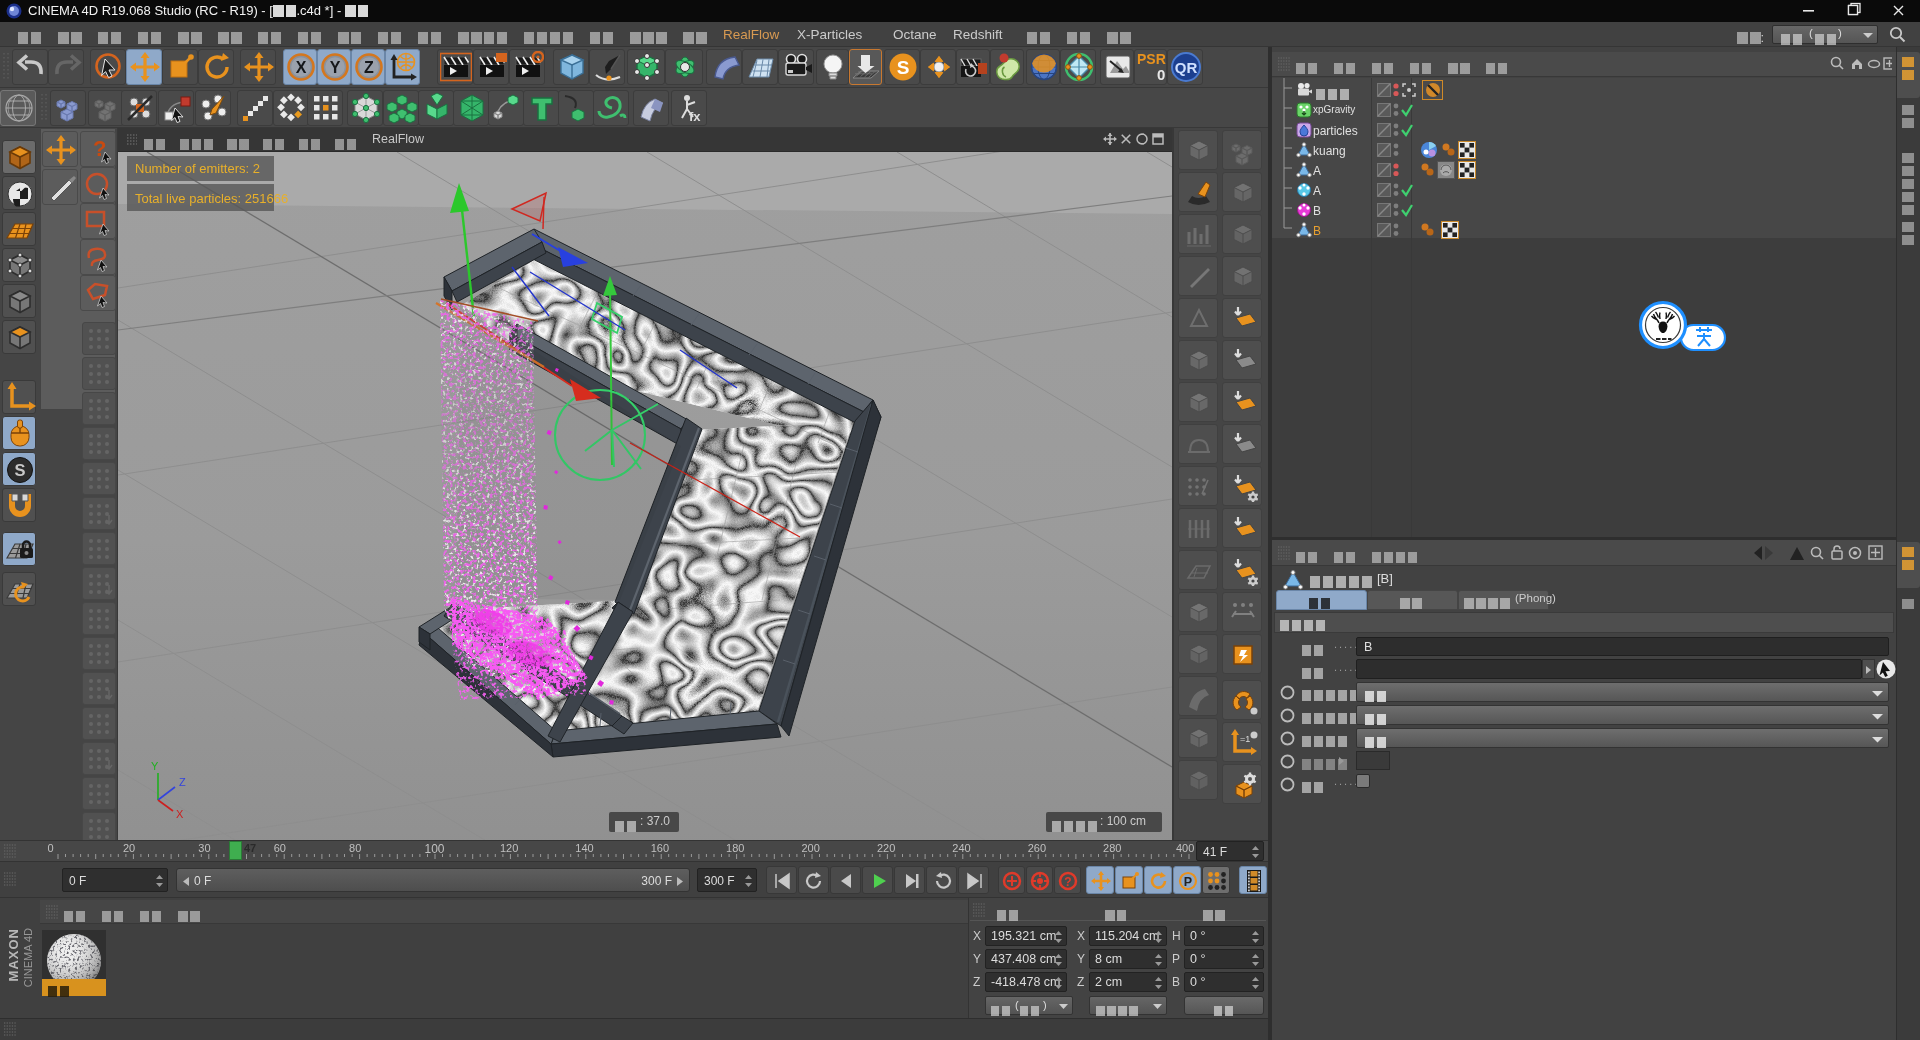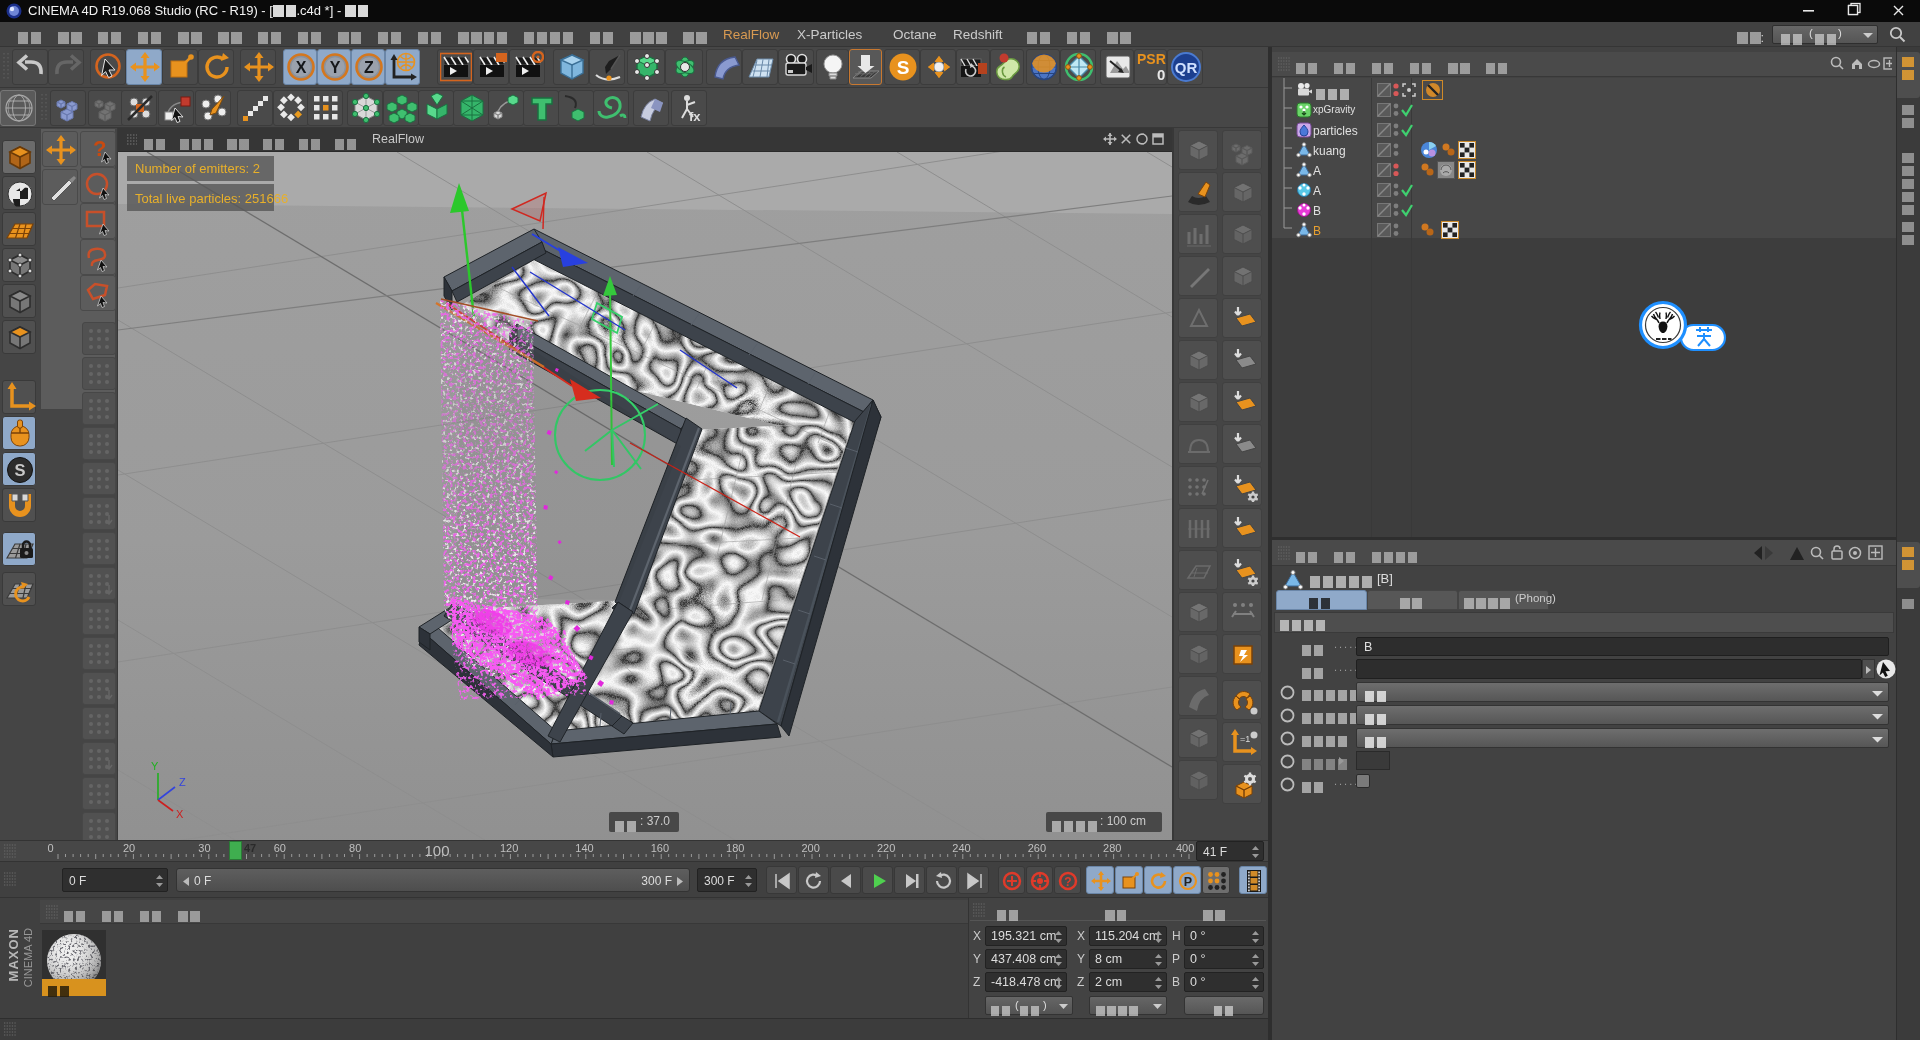--- a/index.html
+++ b/index.html
@@ -1826,21 +1826,21 @@
       <rect x="1121.9" y="0" width="1" height="3" fill="#9a9a9a"></rect>
       <rect x="1129.4" y="0" width="1" height="3" fill="#9a9a9a"></rect>
       <rect x="1137.0" y="0" width="1" height="3" fill="#9a9a9a"></rect>
       <rect x="1144.5" y="0" width="1" height="5" fill="#9a9a9a"></rect>
     </svg>
     <span class="abs" style="left:47.5px;top:842px;width:34px;font-size:11px;color:#c0c0c0">0</span>
     <span class="abs" style="left:122.9px;top:842px;width:34px;font-size:11px;color:#c0c0c0">20</span>
     <span class="abs" style="left:198.3px;top:842px;width:34px;font-size:11px;color:#c0c0c0">30</span>
     <span class="abs" style="left:273.70000000000005px;top:842px;width:34px;font-size:11px;color:#c0c0c0">60</span>
     <span class="abs" style="left:349.1px;top:842px;width:34px;font-size:11px;color:#c0c0c0">80</span>
-    <span class="abs" style="left:424.5px;top:842px;width:34px;font-size:15px;color:#c0c0c0">100</span>
+    <span class="abs" style="left:424.5px;top:842px;width:34px;font-size:12px;color:#c0c0c0">100</span>
     <span class="abs" style="left:499.90000000000003px;top:842px;width:34px;font-size:11px;color:#c0c0c0">120</span>
     <span class="abs" style="left:575.3000000000001px;top:842px;width:34px;font-size:11px;color:#c0c0c0">140</span>
     <span class="abs" style="left:650.7px;top:842px;width:34px;font-size:11px;color:#c0c0c0">160</span>
     <span class="abs" style="left:726.1px;top:842px;width:34px;font-size:11px;color:#c0c0c0">180</span>
     <span class="abs" style="left:801.5px;top:842px;width:34px;font-size:11px;color:#c0c0c0">200</span>
     <span class="abs" style="left:876.9000000000001px;top:842px;width:34px;font-size:11px;color:#c0c0c0">220</span>
     <span class="abs" style="left:952.3000000000001px;top:842px;width:34px;font-size:11px;color:#c0c0c0">240</span>
     <span class="abs" style="left:1027.7px;top:842px;width:34px;font-size:11px;color:#c0c0c0">260</span>
     <span class="abs" style="left:1103.1000000000001px;top:842px;width:34px;font-size:11px;color:#c0c0c0">280</span>
     <span class="abs" style="left:1176px;top:842px;width:34px;font-size:11px;color:#c0c0c0">400</span>

